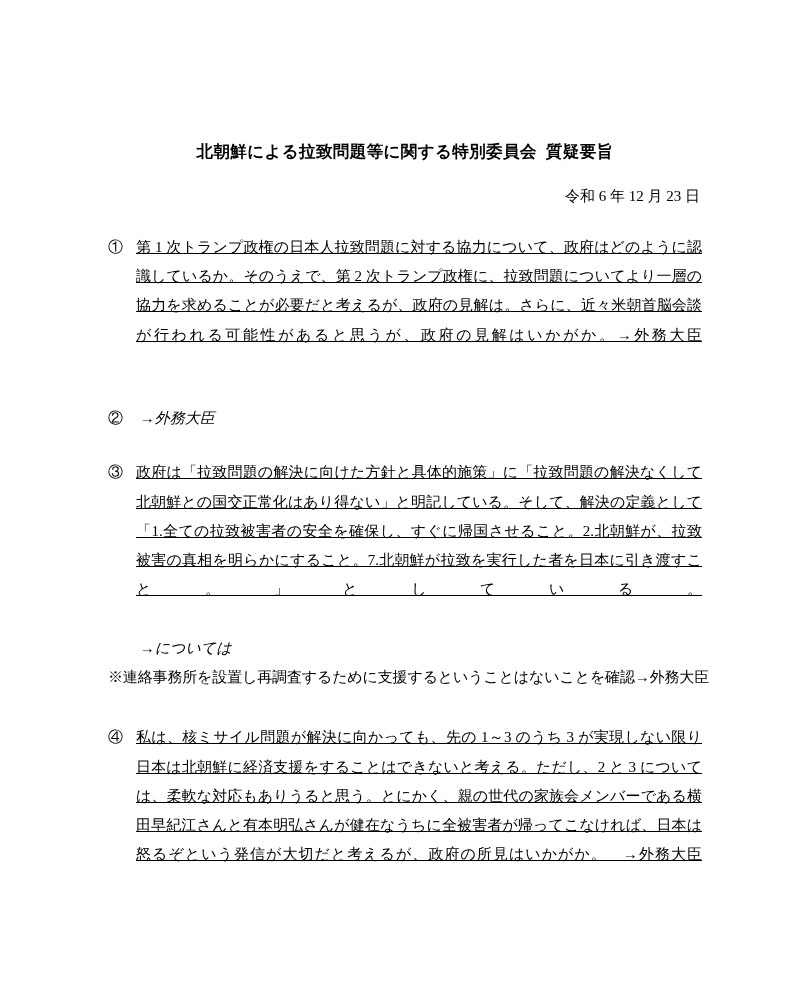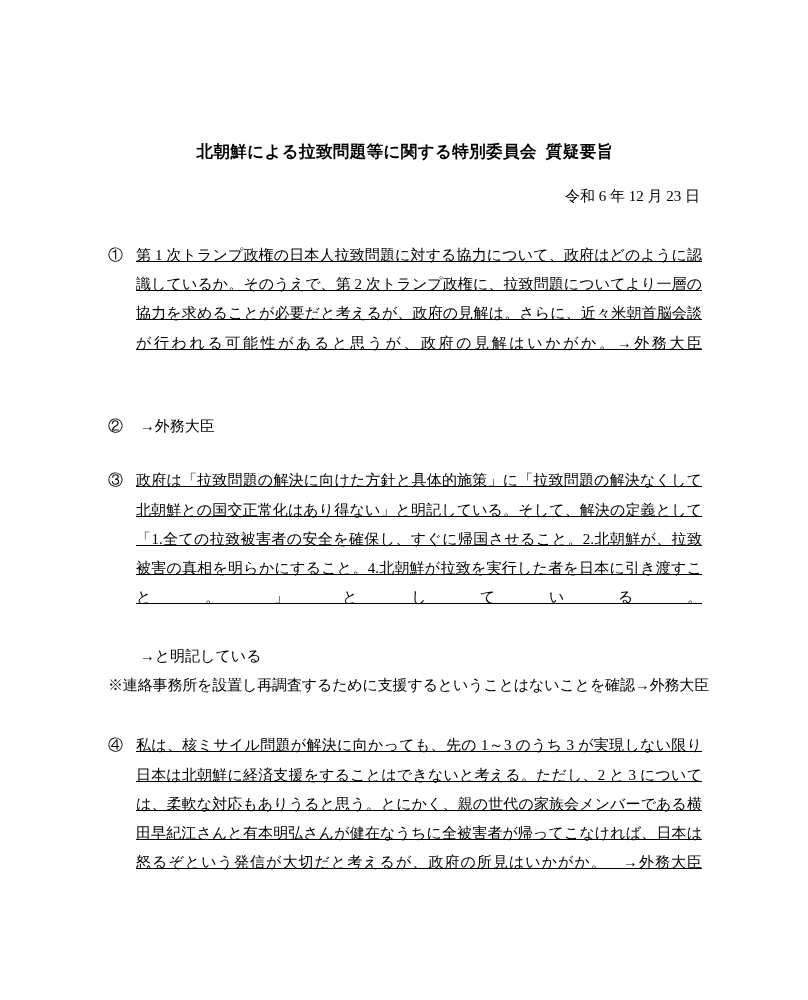--- a/index.html
+++ b/index.html
@@ -42,21 +42,21 @@
     line-height: 1.5;
     margin: 0 0 16px 0;
     white-space: pre;
   }
 
   
   .meta-block {
     text-align: right;
     font-size: 15px;
     line-height: 2.0;
-    margin: 0 0 30px 0;
+    margin: 0 0 22px 0;
   }
   .meta-line {
     display: block;
     white-space: pre;
     padding-right: 2px;
   }
 
   
   .item {
     position: relative;
@@ -89,20 +89,21 @@
     display: inline-block;
     width: 100%;
   }
 
   
   .sub-line {
     display: block;
     text-align: left;
     white-space: pre;
     text-indent: 0;
+    font-style: italic;
   }
 
   
   .note-line {
     display: block;
     margin-left: -28px;
     font-size: 15px;
     line-height: 1.95;
     text-align: right;
     white-space: nowrap;
@@ -128,22 +129,22 @@
       <span class="item-body">第 1 次トランプ政権の日本人拉致問題に対する協力について、政府はどのように認識しているか。そのうえで、第 2 次トランプ政権に、拉致問題についてより一層の協力を求めることが必要だと考えるが、政府の見解は。さらに、近々米朝首脳会談が行われる可能性があると思うが、政府の見解はいかがか。→外務大臣</span>
     </div>
 
     <div class="item">
       <span class="item-marker">②</span>
       <span class="sub-line"> →外務大臣</span>
     </div>
 
     <div class="item">
       <span class="item-marker">③</span>
-      <span class="item-body">政府は「拉致問題の解決に向けた方針と具体的施策」に「拉致問題の解決なくして北朝鮮との国交正常化はあり得ない」と明記している。そして、解決の定義として「1.全ての拉致被害者の安全を確保し、すぐに帰国させること。2.北朝鮮が、拉致被害の真相を明らかにすること。4.北朝鮮が拉致を実行した者を日本に引き渡すこと。」としている。</span>
-      <span class="sub-line"> →と明記している</span>
+      <span class="item-body">政府は「拉致問題の解決に向けた方針と具体的施策」に「拉致問題の解決なくして北朝鮮との国交正常化はあり得ない」と明記している。そして、解決の定義として「1.全ての拉致被害者の安全を確保し、すぐに帰国させること。2.北朝鮮が、拉致被害の真相を明らかにすること。7.北朝鮮が拉致を実行した者を日本に引き渡すこと。」としている。</span>
+      <span class="sub-line"> →については</span>
       <span class="note-line">※連絡事務所を設置し再調査するために支援するということはないことを確認→外務大臣</span>
     </div>
 
     <div class="spacer-sm"></div>
 
     <div class="item">
       <span class="item-marker">④</span>
       <span class="item-body">私は、核ミサイル問題が解決に向かっても、先の 1～3 のうち 3 が実現しない限り日本は北朝鮮に経済支援をすることはできないと考える。ただし、2 と 3 については、柔軟な対応もありうると思う。とにかく、親の世代の家族会メンバーである横田早紀江さんと有本明弘さんが健在なうちに全被害者が帰ってこなければ、日本は怒るぞという発信が大切だと考えるが、政府の所見はいかがか。　→外務大臣</span>
     </div>
 

